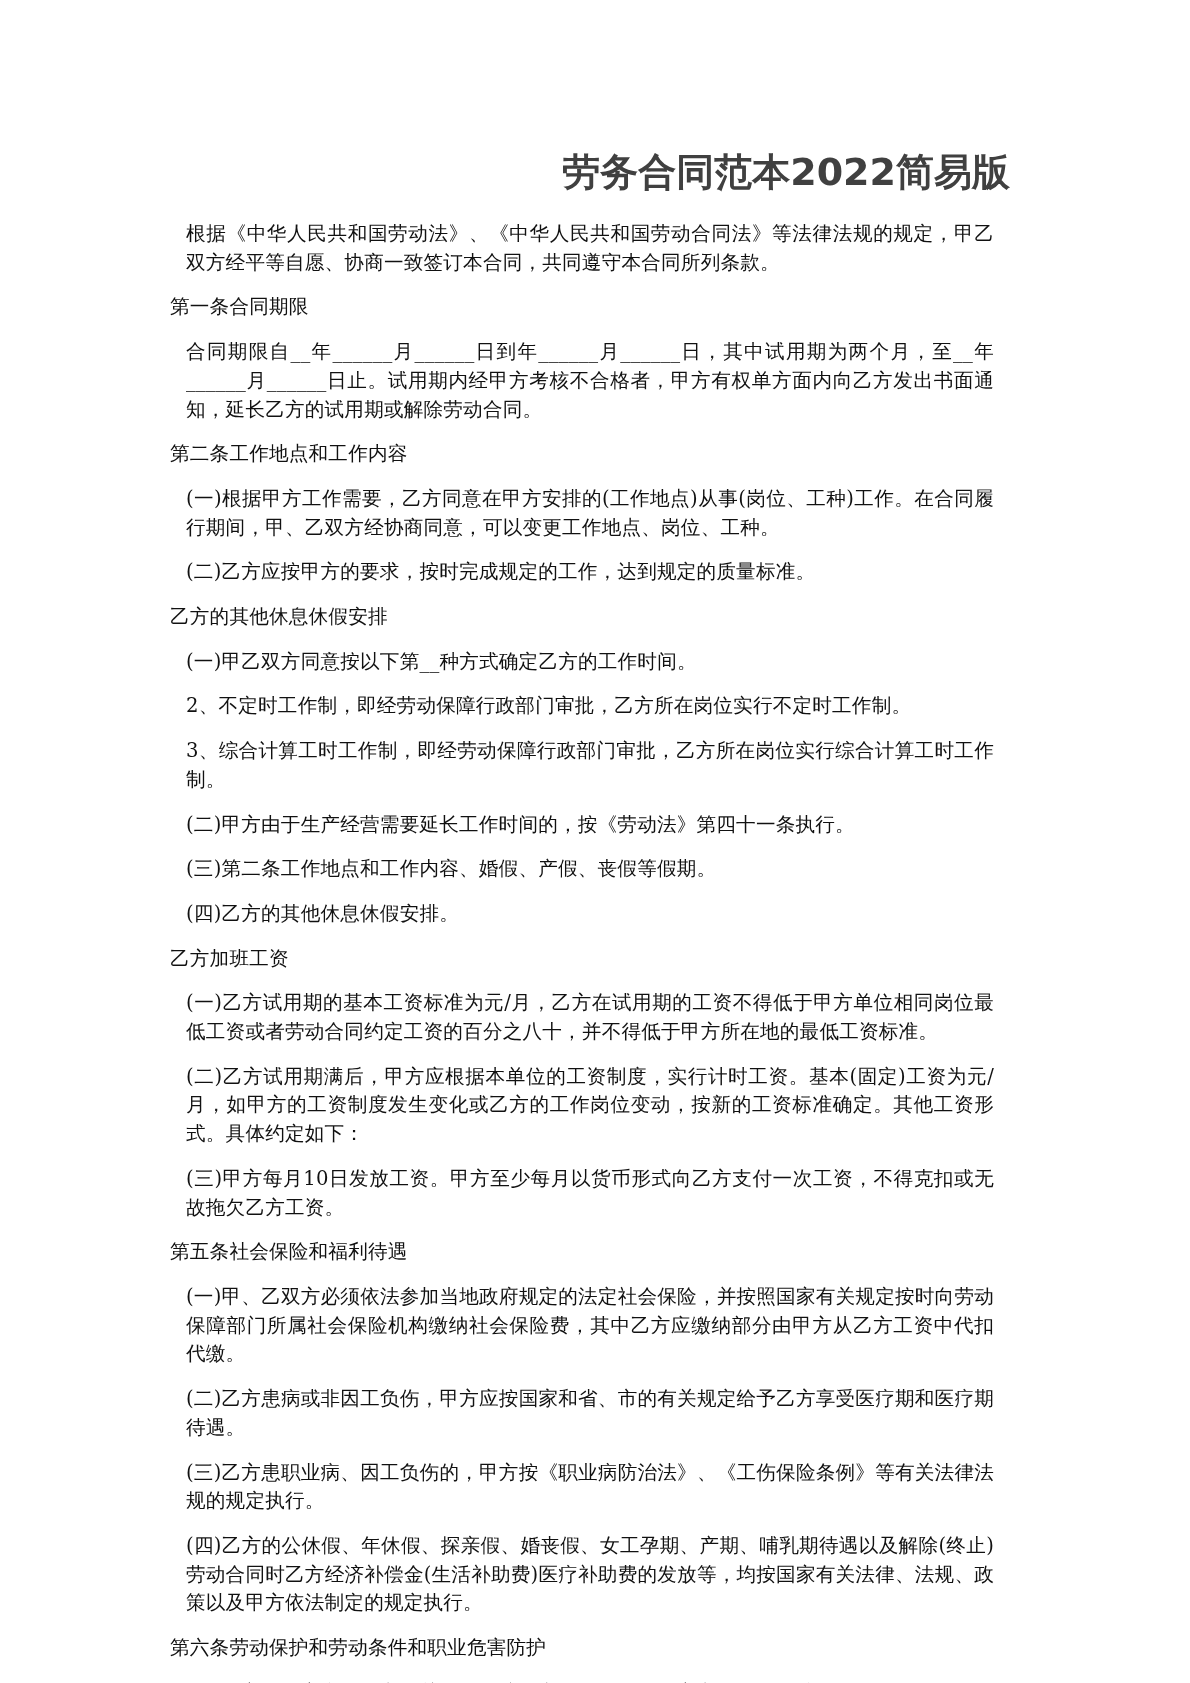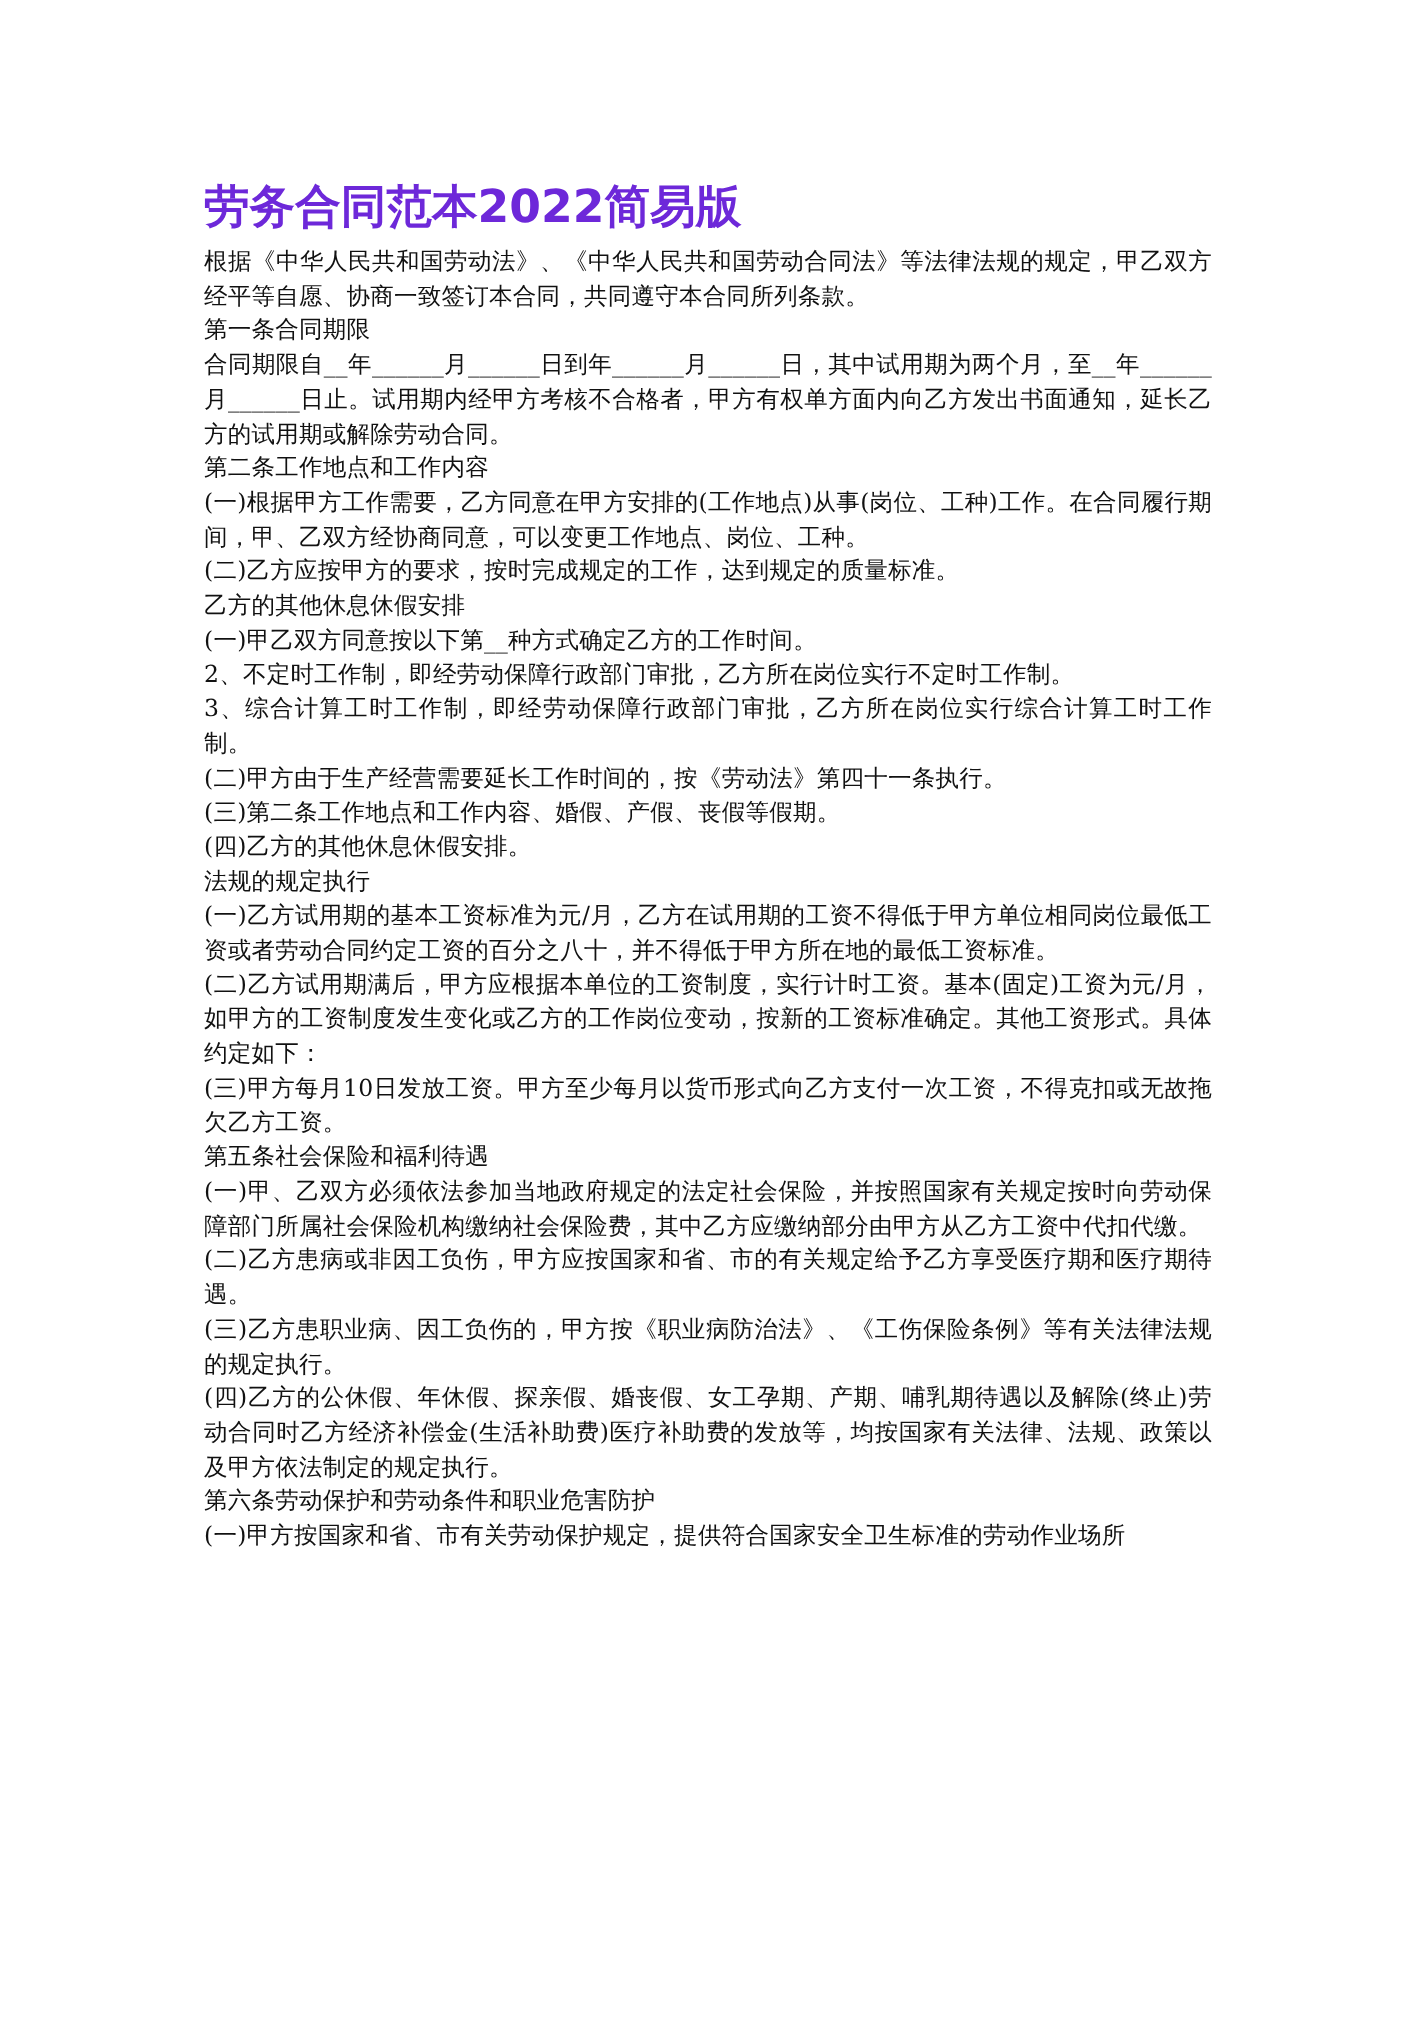--- a/index.html
+++ b/index.html
@@ -6,37 +6,37 @@
   body { width: 1190px; height: 1683px; position: relative; overflow: hidden; }
   .page {
     position: absolute;
     left: 170px;
     top: 140px;
     width: 840px;
     color: #111111;
     font-family: "DejaVu Serif", "Liberation Serif", serif;
   }
   .title {
-    text-align: left;
+    text-align: right;
     font-family: "DejaVu Sans", "Liberation Sans", sans-serif;
     font-weight: bold;
     font-size: 38px;
     line-height: 64px;
     height: 64px;
     margin: 0;
     letter-spacing: 0px;
-    color: #6d28d9;
+    color: #404040;
   }
   .body-text {
     font-size: 19.6px;
     line-height: 28.7px;
     text-align: justify;
     letter-spacing: 0.2px;
   }
-  .para { margin: 0; }
+  .para { margin: 16px; }
   .heading { margin: 0; }
 </style>
 </head>
 <body>
 
 <div class="page">
   <h1 class="title">劳务合同范本2022简易版</h1>
   <div class="body-text">
     <p class="para">根据《中华人民共和国劳动法》、《中华人民共和国劳动合同法》等法律法规的规定，甲乙双方经平等自愿、协商一致签订本合同，共同遵守本合同所列条款。</p>
     <p class="heading">第一条合同期限</p>
@@ -44,21 +44,21 @@
     <p class="heading">第二条工作地点和工作内容</p>
     <p class="para">(一)根据甲方工作需要，乙方同意在甲方安排的(工作地点)从事(岗位、工种)工作。在合同履行期间，甲、乙双方经协商同意，可以变更工作地点、岗位、工种。</p>
     <p class="para">(二)乙方应按甲方的要求，按时完成规定的工作，达到规定的质量标准。</p>
     <p class="heading">乙方的其他休息休假安排</p>
     <p class="para">(一)甲乙双方同意按以下第__种方式确定乙方的工作时间。</p>
     <p class="para">2、不定时工作制，即经劳动保障行政部门审批，乙方所在岗位实行不定时工作制。</p>
     <p class="para">3、综合计算工时工作制，即经劳动保障行政部门审批，乙方所在岗位实行综合计算工时工作制。</p>
     <p class="para">(二)甲方由于生产经营需要延长工作时间的，按《劳动法》第四十一条执行。</p>
     <p class="para">(三)第二条工作地点和工作内容、婚假、产假、丧假等假期。</p>
     <p class="para">(四)乙方的其他休息休假安排。</p>
-    <p class="heading">法规的规定执行</p>
+    <p class="heading">乙方加班工资</p>
     <p class="para">(一)乙方试用期的基本工资标准为元/月，乙方在试用期的工资不得低于甲方单位相同岗位最低工资或者劳动合同约定工资的百分之八十，并不得低于甲方所在地的最低工资标准。</p>
     <p class="para">(二)乙方试用期满后，甲方应根据本单位的工资制度，实行计时工资。基本(固定)工资为元/月，如甲方的工资制度发生变化或乙方的工作岗位变动，按新的工资标准确定。其他工资形式。具体约定如下：</p>
     <p class="para">(三)甲方每月10日发放工资。甲方至少每月以货币形式向乙方支付一次工资，不得克扣或无故拖欠乙方工资。</p>
     <p class="heading">第五条社会保险和福利待遇</p>
     <p class="para">(一)甲、乙双方必须依法参加当地政府规定的法定社会保险，并按照国家有关规定按时向劳动保障部门所属社会保险机构缴纳社会保险费，其中乙方应缴纳部分由甲方从乙方工资中代扣代缴。</p>
     <p class="para">(二)乙方患病或非因工负伤，甲方应按国家和省、市的有关规定给予乙方享受医疗期和医疗期待遇。</p>
     <p class="para">(三)乙方患职业病、因工负伤的，甲方按《职业病防治法》、《工伤保险条例》等有关法律法规的规定执行。</p>
     <p class="para">(四)乙方的公休假、年休假、探亲假、婚丧假、女工孕期、产期、哺乳期待遇以及解除(终止)劳动合同时乙方经济补偿金(生活补助费)医疗补助费的发放等，均按国家有关法律、法规、政策以及甲方依法制定的规定执行。</p>
     <p class="heading">第六条劳动保护和劳动条件和职业危害防护</p>
     <p class="para">(一)甲方按国家和省、市有关劳动保护规定，提供符合国家安全卫生标准的劳动作业场所</p>

